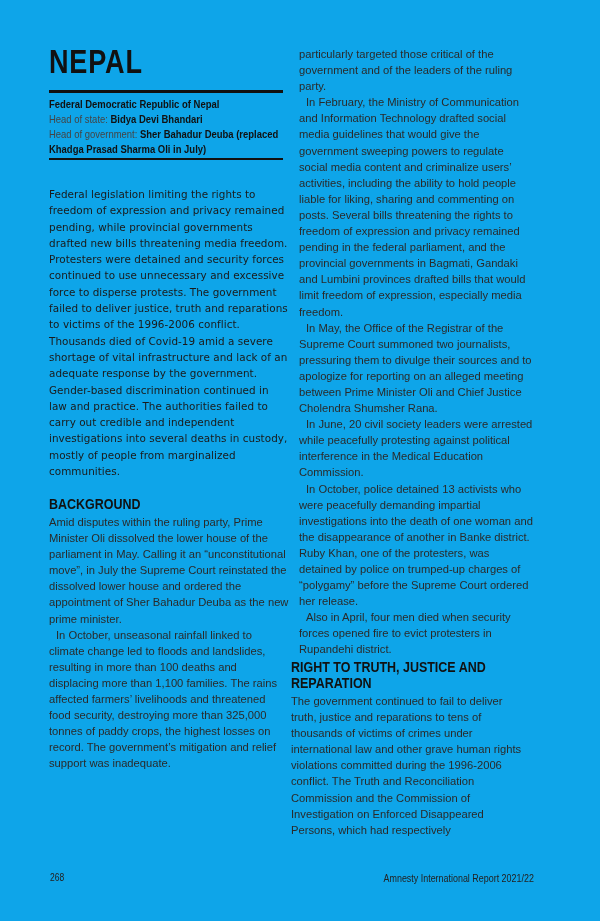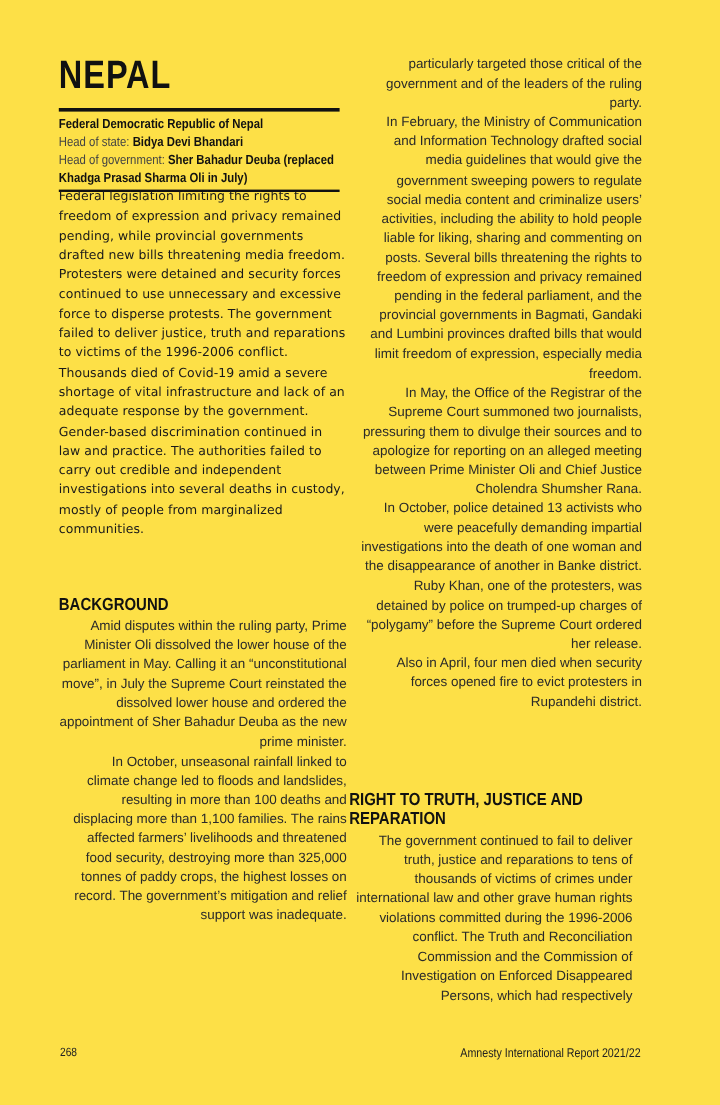--- a/index.html
+++ b/index.html
@@ -1,51 +1,51 @@
 <!DOCTYPE html>
 <html><head>
 <meta charset="utf-8">
 <style>
   html, body { margin: 0; padding: 0; background: #ffffff; }
   body { width: 600px; height: 921px; position: relative; overflow: hidden; color: #1a1a1a; }
-  .page { position: absolute; left: 0; top: 0; width: 600px; height: 921px; background: #fde047; }
+  .page { position: absolute; left: 0; top: 0; width: 600px; height: 921px; background: #0ea5e9; }
 
   .country-title {
     position: absolute; left: 49px; top: 44px;
     font-family: "Liberation Sans", sans-serif; font-weight: 700;
     font-size: 33px; letter-spacing: 1px; line-height: 36px;
     transform: scaleX(0.82); transform-origin: left top; color: #111;
   }
   .rule { position: absolute; left: 49px; width: 234px; height: 3px; background: #111; }
   .rule-top { top: 90px; }
   .rule-bottom { top: 158px; height: 2px; }
 
   .facts {
     position: absolute; left: 49px; top: 97px; width: 260px;
     font-family: "Liberation Sans", sans-serif; font-size: 11px; line-height: 15px;
     transform: scaleX(0.86); transform-origin: left top;
   }
   .facts .bold { font-weight: 700; color: #111; }
   .facts .light { color: #444; }
 
   .summary {
-    position: absolute; left: 49px; top: 156px; width: 240px;
+    position: absolute; left: 49px; top: 186px; width: 240px;
     font-family: "DejaVu Sans", sans-serif; font-size: 10.4px; line-height: 16.3px;
     color: #1a1a1a; letter-spacing: 0.05px;
   }
 
   .h2 {
     font-family: "Liberation Sans", sans-serif; font-weight: 700;
     font-size: 14.5px; line-height: 16px; color: #111;
     transform: scaleX(0.86); transform-origin: left top; white-space: nowrap;
     margin: 0;
   }
   .body-text {
     font-family: "Liberation Sans", sans-serif; font-size: 11.2px; line-height: 16.1px;
-    color: #2a2a2a; margin: 0; text-align: right;
+    color: #2a2a2a; margin: 0;
   }
   .body-text.indent { text-indent: 7px; }
 
   .block { position: absolute; }
 
   .footer-page {
     position: absolute; left: 50px; top: 872px;
     font-family: "Liberation Sans", sans-serif; font-size: 10px; color: #222;
     transform: scaleX(0.85); transform-origin: left top;
   }
@@ -80,20 +80,21 @@
     <div class="h2">BACKGROUND</div>
     <p class="body-text" style="margin-top:2px;">Amid disputes within the ruling party, Prime Minister Oli dissolved the lower house of the parliament in May. Calling it an “unconstitutional move”, in July the Supreme Court reinstated the dissolved lower house and ordered the appointment of Sher Bahadur Deuba as the new prime minister.</p>
     <p class="body-text indent">In October, unseasonal rainfall linked to climate change led to floods and landslides, resulting in more than 100 deaths and displacing more than 1,100 families. The rains affected farmers’ livelihoods and threatened food security, destroying more than 325,000 tonnes of paddy crops, the highest losses on record. The government’s mitigation and relief support was inadequate.</p>
   </div>
 
 
   <div class="block" style="left:299px; top:46px; width:236px;">
     <p class="body-text">particularly targeted those critical of the government and of the leaders of the ruling party.</p>
     <p class="body-text indent">In February, the Ministry of Communication and Information Technology drafted social media guidelines that would give the government sweeping powers to regulate social media content and criminalize users’ activities, including the ability to hold people liable for liking, sharing and commenting on posts. Several bills threatening the rights to freedom of expression and privacy remained pending in the federal parliament, and the provincial governments in Bagmati, Gandaki and Lumbini provinces drafted bills that would limit freedom of expression, especially media freedom.</p>
     <p class="body-text indent">In May, the Office of the Registrar of the Supreme Court summoned two journalists, pressuring them to divulge their sources and to apologize for reporting on an alleged meeting between Prime Minister Oli and Chief Justice Cholendra Shumsher Rana.</p>
+    <p class="body-text indent">In June, 20 civil society leaders were arrested while peacefully protesting against political interference in the Medical Education Commission.</p>
     <p class="body-text indent">In October, police detained 13 activists who were peacefully demanding impartial investigations into the death of one woman and the disappearance of another in Banke district. Ruby Khan, one of the protesters, was detained by police on trumped-up charges of “polygamy” before the Supreme Court ordered her release.</p>
     <p class="body-text indent">Also in April, four men died when security forces opened fire to evict protesters in Rupandehi district.</p>
   </div>
 
   <div class="block" style="left:291px; top:659px; width:236px;">
     <div class="h2">RIGHT TO TRUTH, JUSTICE AND</div>
     <div class="h2">REPARATION</div>
     <p class="body-text" style="margin-top:2px;">The government continued to fail to deliver truth, justice and reparations to tens of thousands of victims of crimes under international law and other grave human rights violations committed during the 1996-2006 conflict. The Truth and Reconciliation Commission and the Commission of Investigation on Enforced Disappeared Persons, which had respectively</p>
   </div>
 

